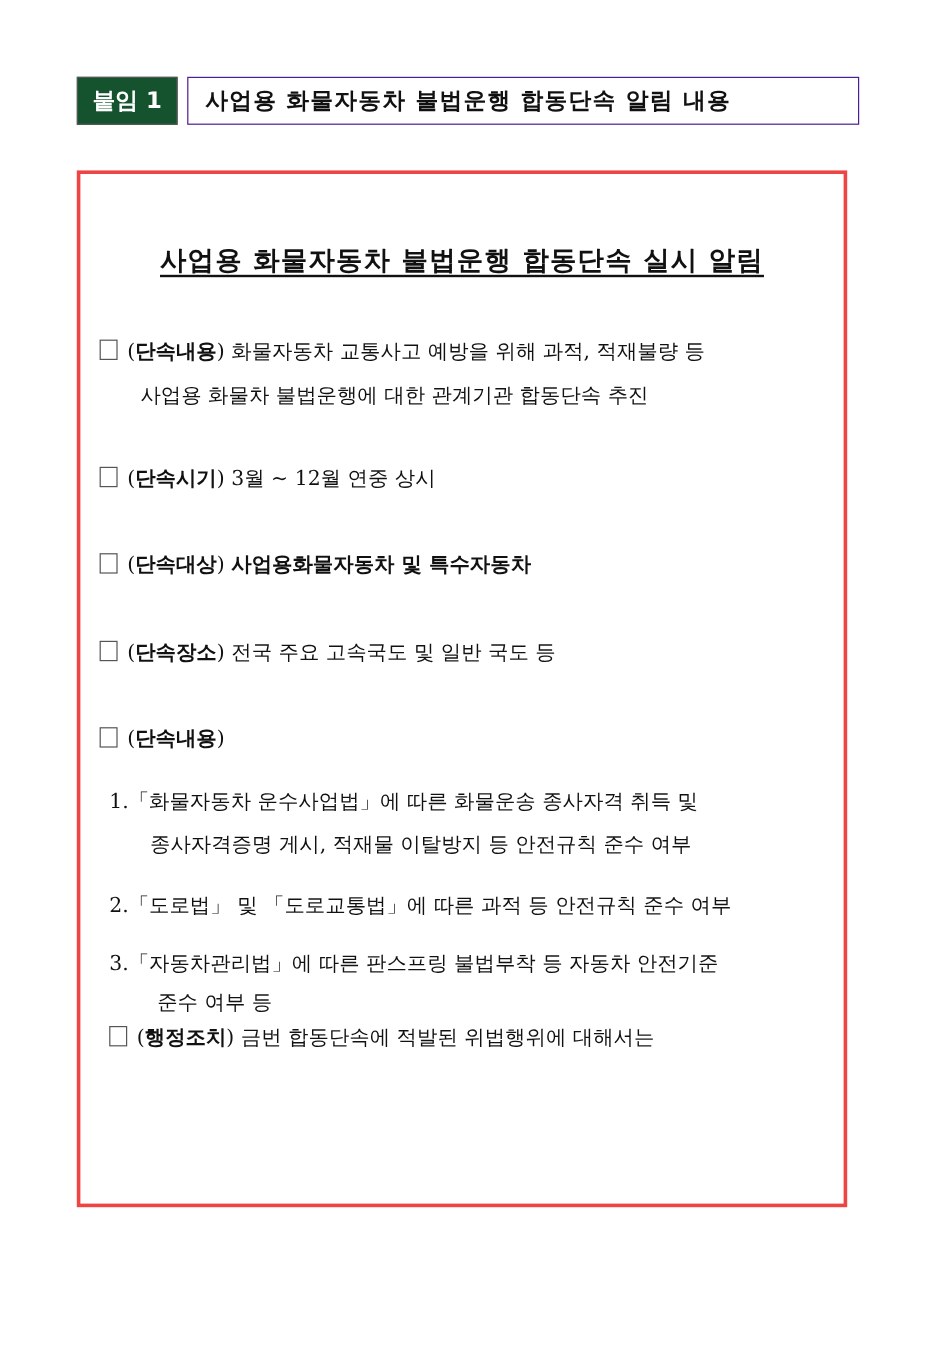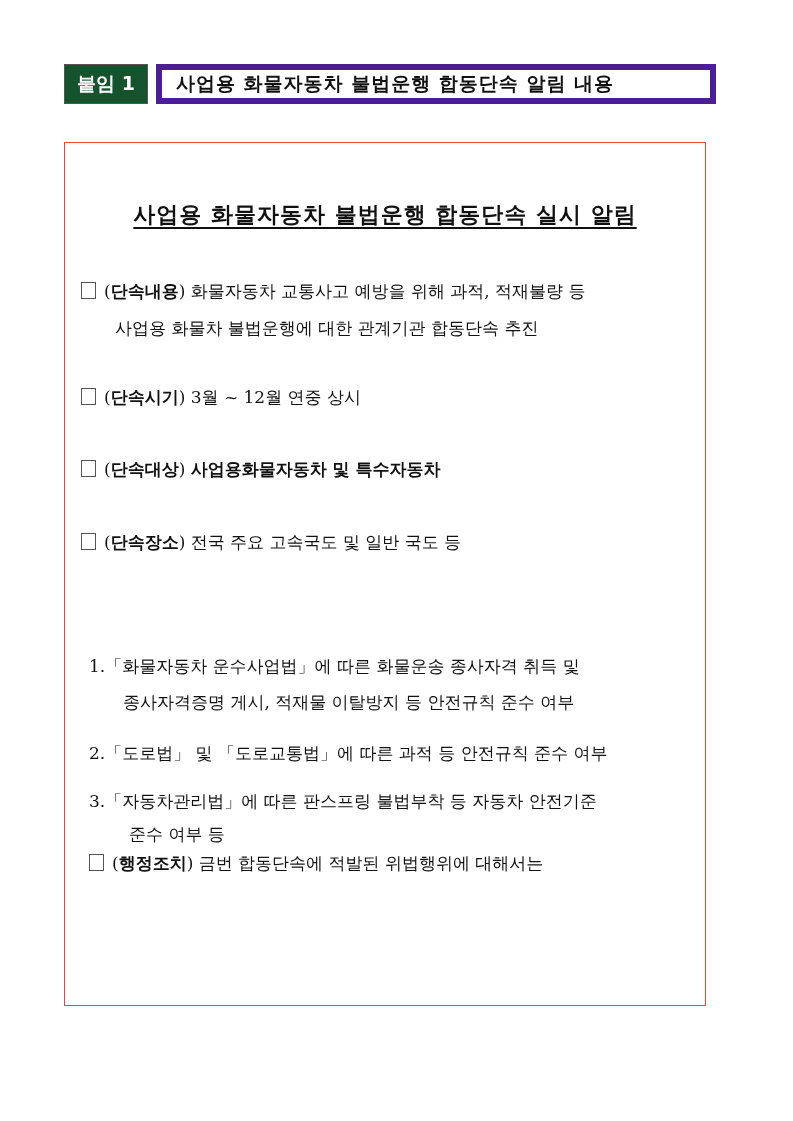--- a/index.html
+++ b/index.html
@@ -1,20 +1,20 @@
 <!DOCTYPE html>
 <html><head>
 <meta charset="utf-8">
 <style>
   html, body { margin:0; padding:0; background:#fff; }
   body { width:793px; height:1121px; position:relative; font-family:"DejaVu Serif","Liberation Serif",serif; color:#111; }
   .hdr { position:absolute; top:64px; left:64px; height:40px; display:flex; }
   .badge { width:84px; height:40px; background:#14532d; color:#fff; font-family:"DejaVu Sans","Liberation Sans",sans-serif; font-weight:bold; font-size:19px; display:flex; align-items:center; justify-content:center; box-sizing:border-box; border:1px solid #555; }
-  .hdr-title { margin-left:8px; width:560px; height:40px; border:6px solid #4c1d95; box-sizing:border-box; font-family:"DejaVu Sans","Liberation Sans",sans-serif; font-weight:bold; font-size:19px; display:flex; align-items:center; padding-left:14px; letter-spacing:1px; }
-  .box { position:absolute; top:142px; left:64px; width:642px; height:864px; border:1px solid #ef4444; box-sizing:border-box; }
+  .hdr-title { margin-left:8px; width:560px; height:40px; border:1px solid #4c1d95; box-sizing:border-box; font-family:"DejaVu Sans","Liberation Sans",sans-serif; font-weight:bold; font-size:19px; display:flex; align-items:center; padding-left:14px; letter-spacing:1px; }
+  .box { position:absolute; top:142px; left:64px; width:642px; height:864px; border:3px solid #ef4444; box-sizing:border-box; }
   .title { position:absolute; top:57px; left:0; width:100%; text-align:center; font-family:"DejaVu Sans","Liberation Sans",sans-serif; font-weight:bold; font-size:22px; }
   .title span { text-decoration:underline; text-underline-offset:5px; letter-spacing:1px; }
   .p { position:absolute; left:16px; font-size:17px; line-height:36px; white-space:nowrap; }
   .b { font-family:"DejaVu Sans","Liberation Sans",sans-serif; font-weight:bold; }
   .chk { display:inline-block; width:13px; height:15px; border:1px solid #555; vertical-align:-2px; margin-right:8px; }
 </style>
 </head>
 <body>
 
 <div class="hdr">
@@ -32,20 +32,23 @@
 
   <div class="p" style="top:236px">
     <span class="chk"></span>(<span class="b">단속시기</span>) <span>3월 ~ 12월 연중 상시</span>
   </div>
   <div class="p" style="top:381px">
     <span class="chk"></span>(<span class="b">단속장소</span>) <span>전국 주요 고속국도 및 일반 국도 등</span>
   </div>
   <div class="p" style="top:308px">
     <span class="chk"></span>(<span class="b">단속대상</span>) <span class="b">사업용화물자동차 및 특수자동차</span>
   </div>
+  <div class="p" style="top:453px">
+    <span class="chk"></span>(<span class="b">단속내용</span>)
+  </div>
   <div class="p" style="top:505px;left:24px">1.「화물자동차 운수사업법」에 따른 화물운송 종사자격 취득 및</div>
   <div class="p" style="top:541px;left:58px">종사자격증명 게시, 적재물 이탈방지 등 안전규칙 준수 여부</div>
   <div class="p" style="top:592px;left:24px">2.「도로법」 및 「도로교통법」에 따른 과적 등 안전규칙 준수 여부</div>
   <div class="p" style="top:640px;left:24px">3.「자동차관리법」에 따른 판스프링 불법부착 등 자동차 안전기준</div>
   <div class="p" style="top:673px;left:64px">준수 여부 등</div>
 
   <div class="p" style="top:702px;left:24px">
     <span class="chk"></span>(<span class="b">행정조치</span>) <span>금번 합동단속에 적발된 위법행위에 대해서는</span>
   </div>
 </div>

